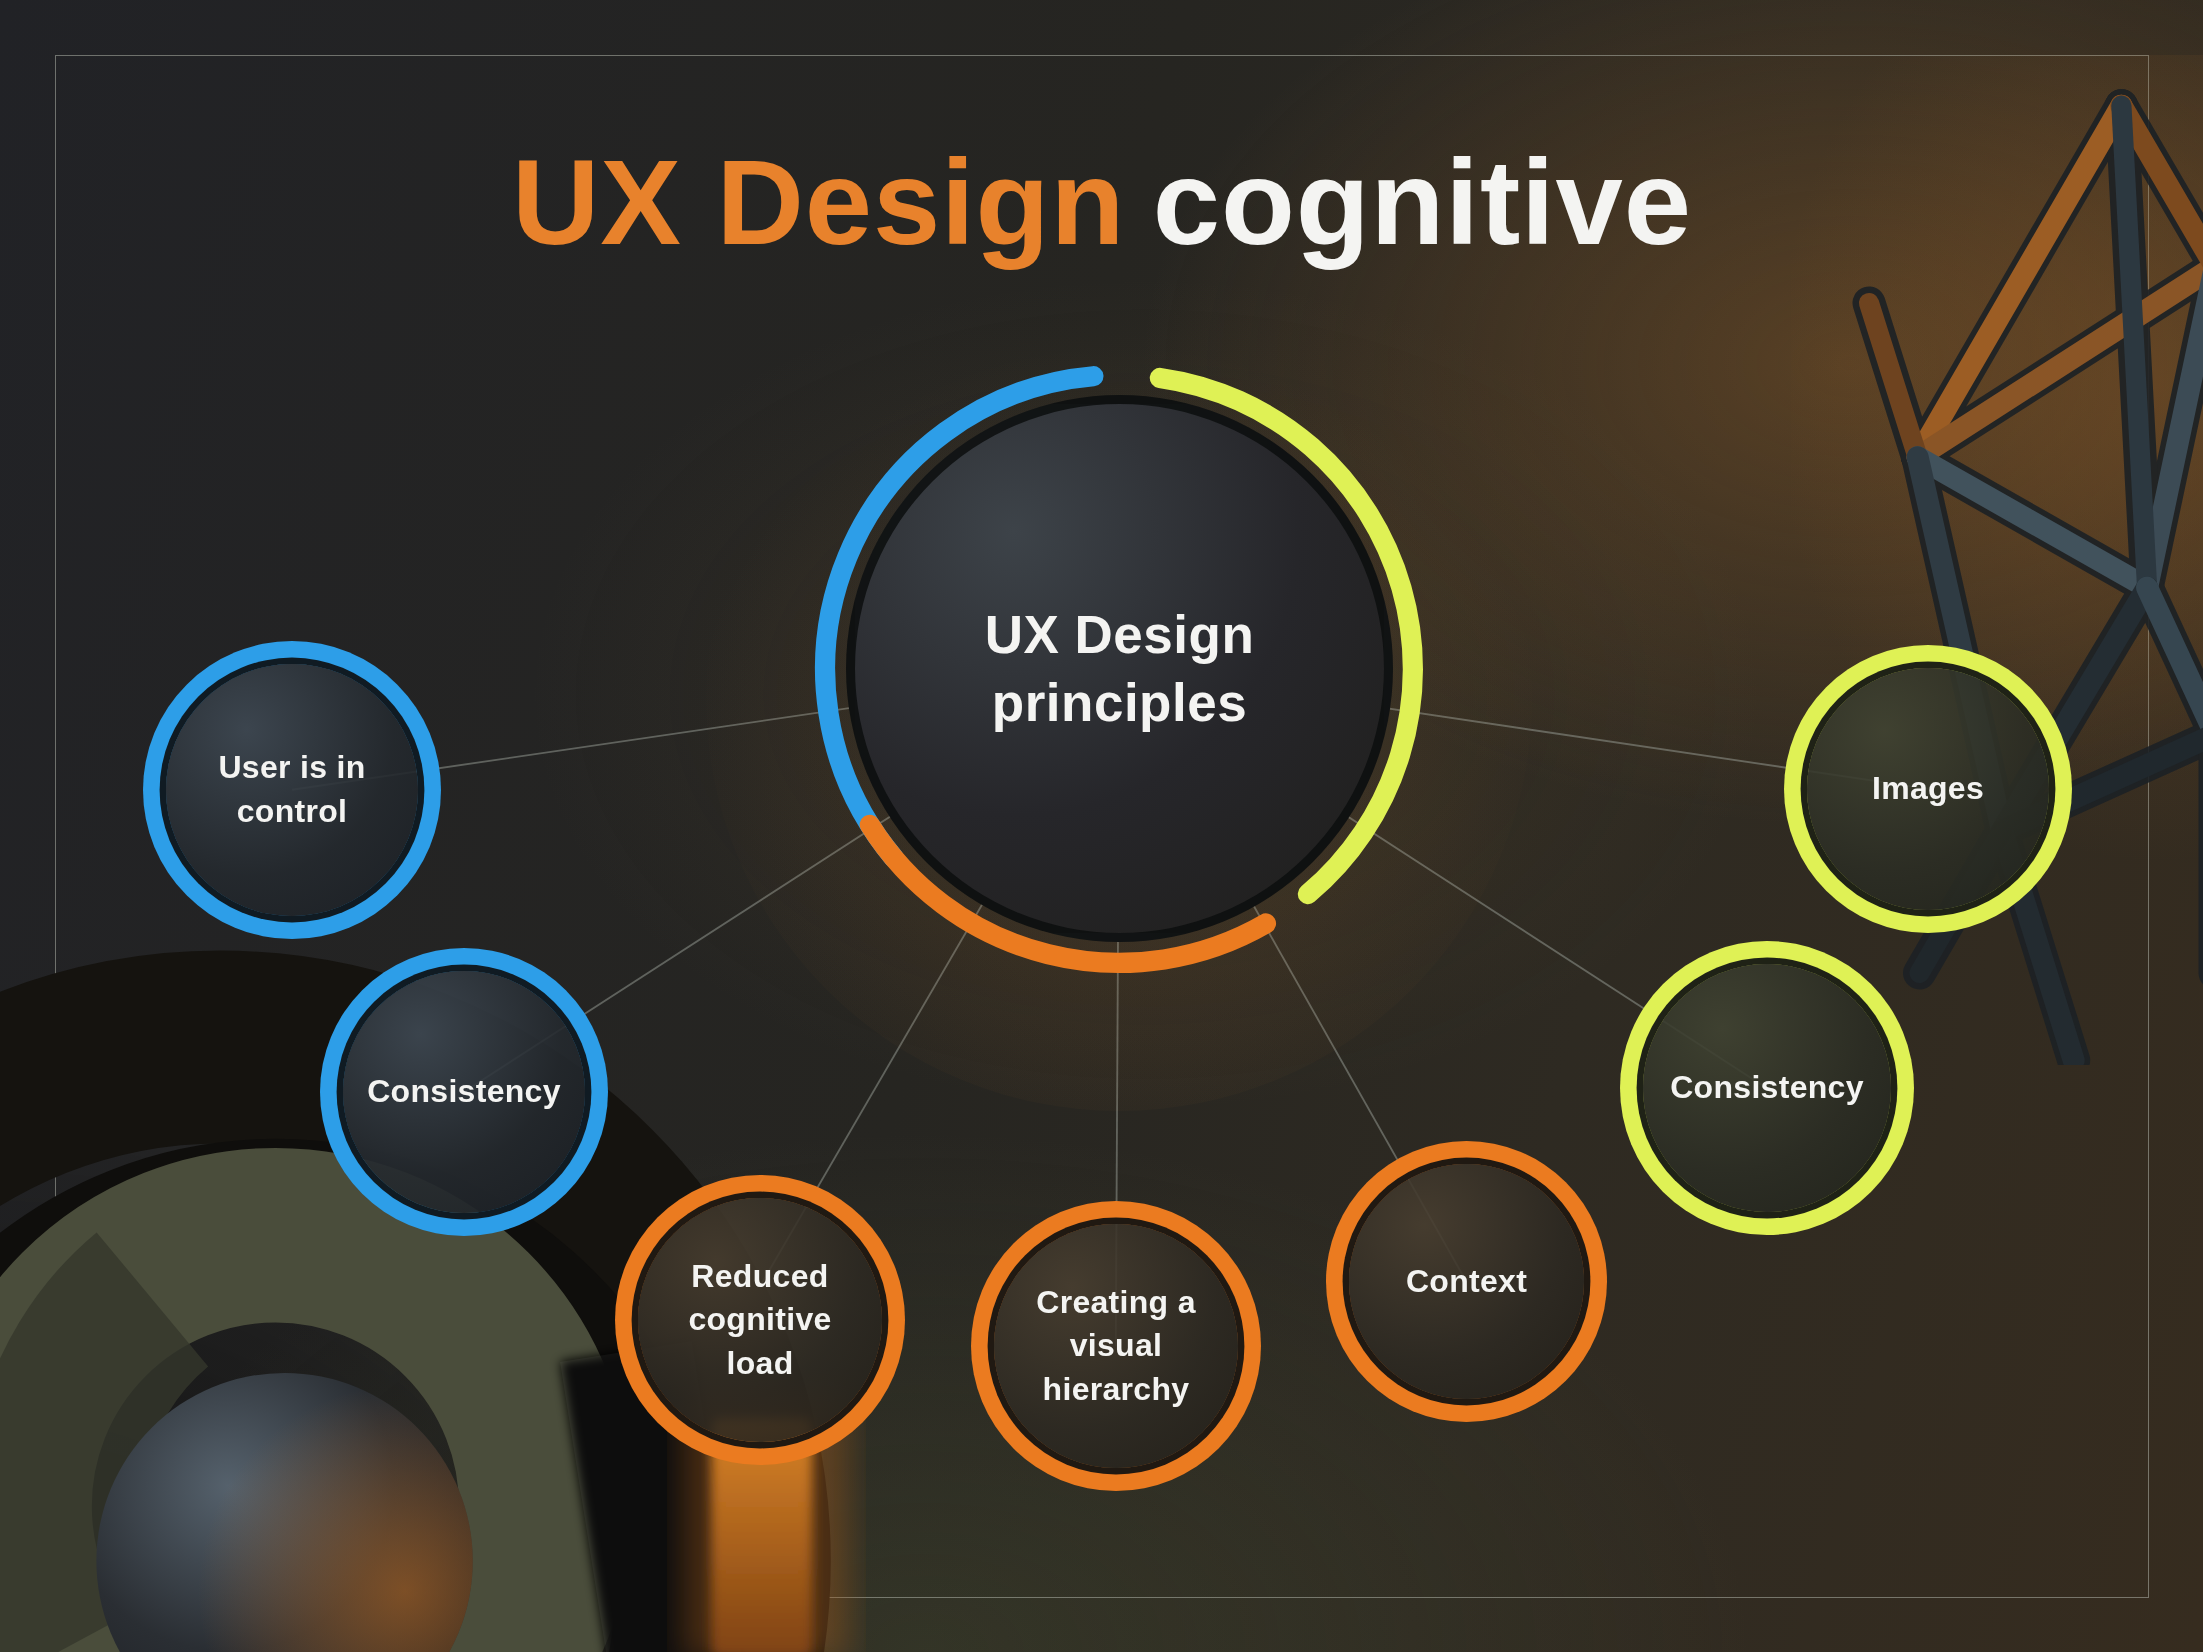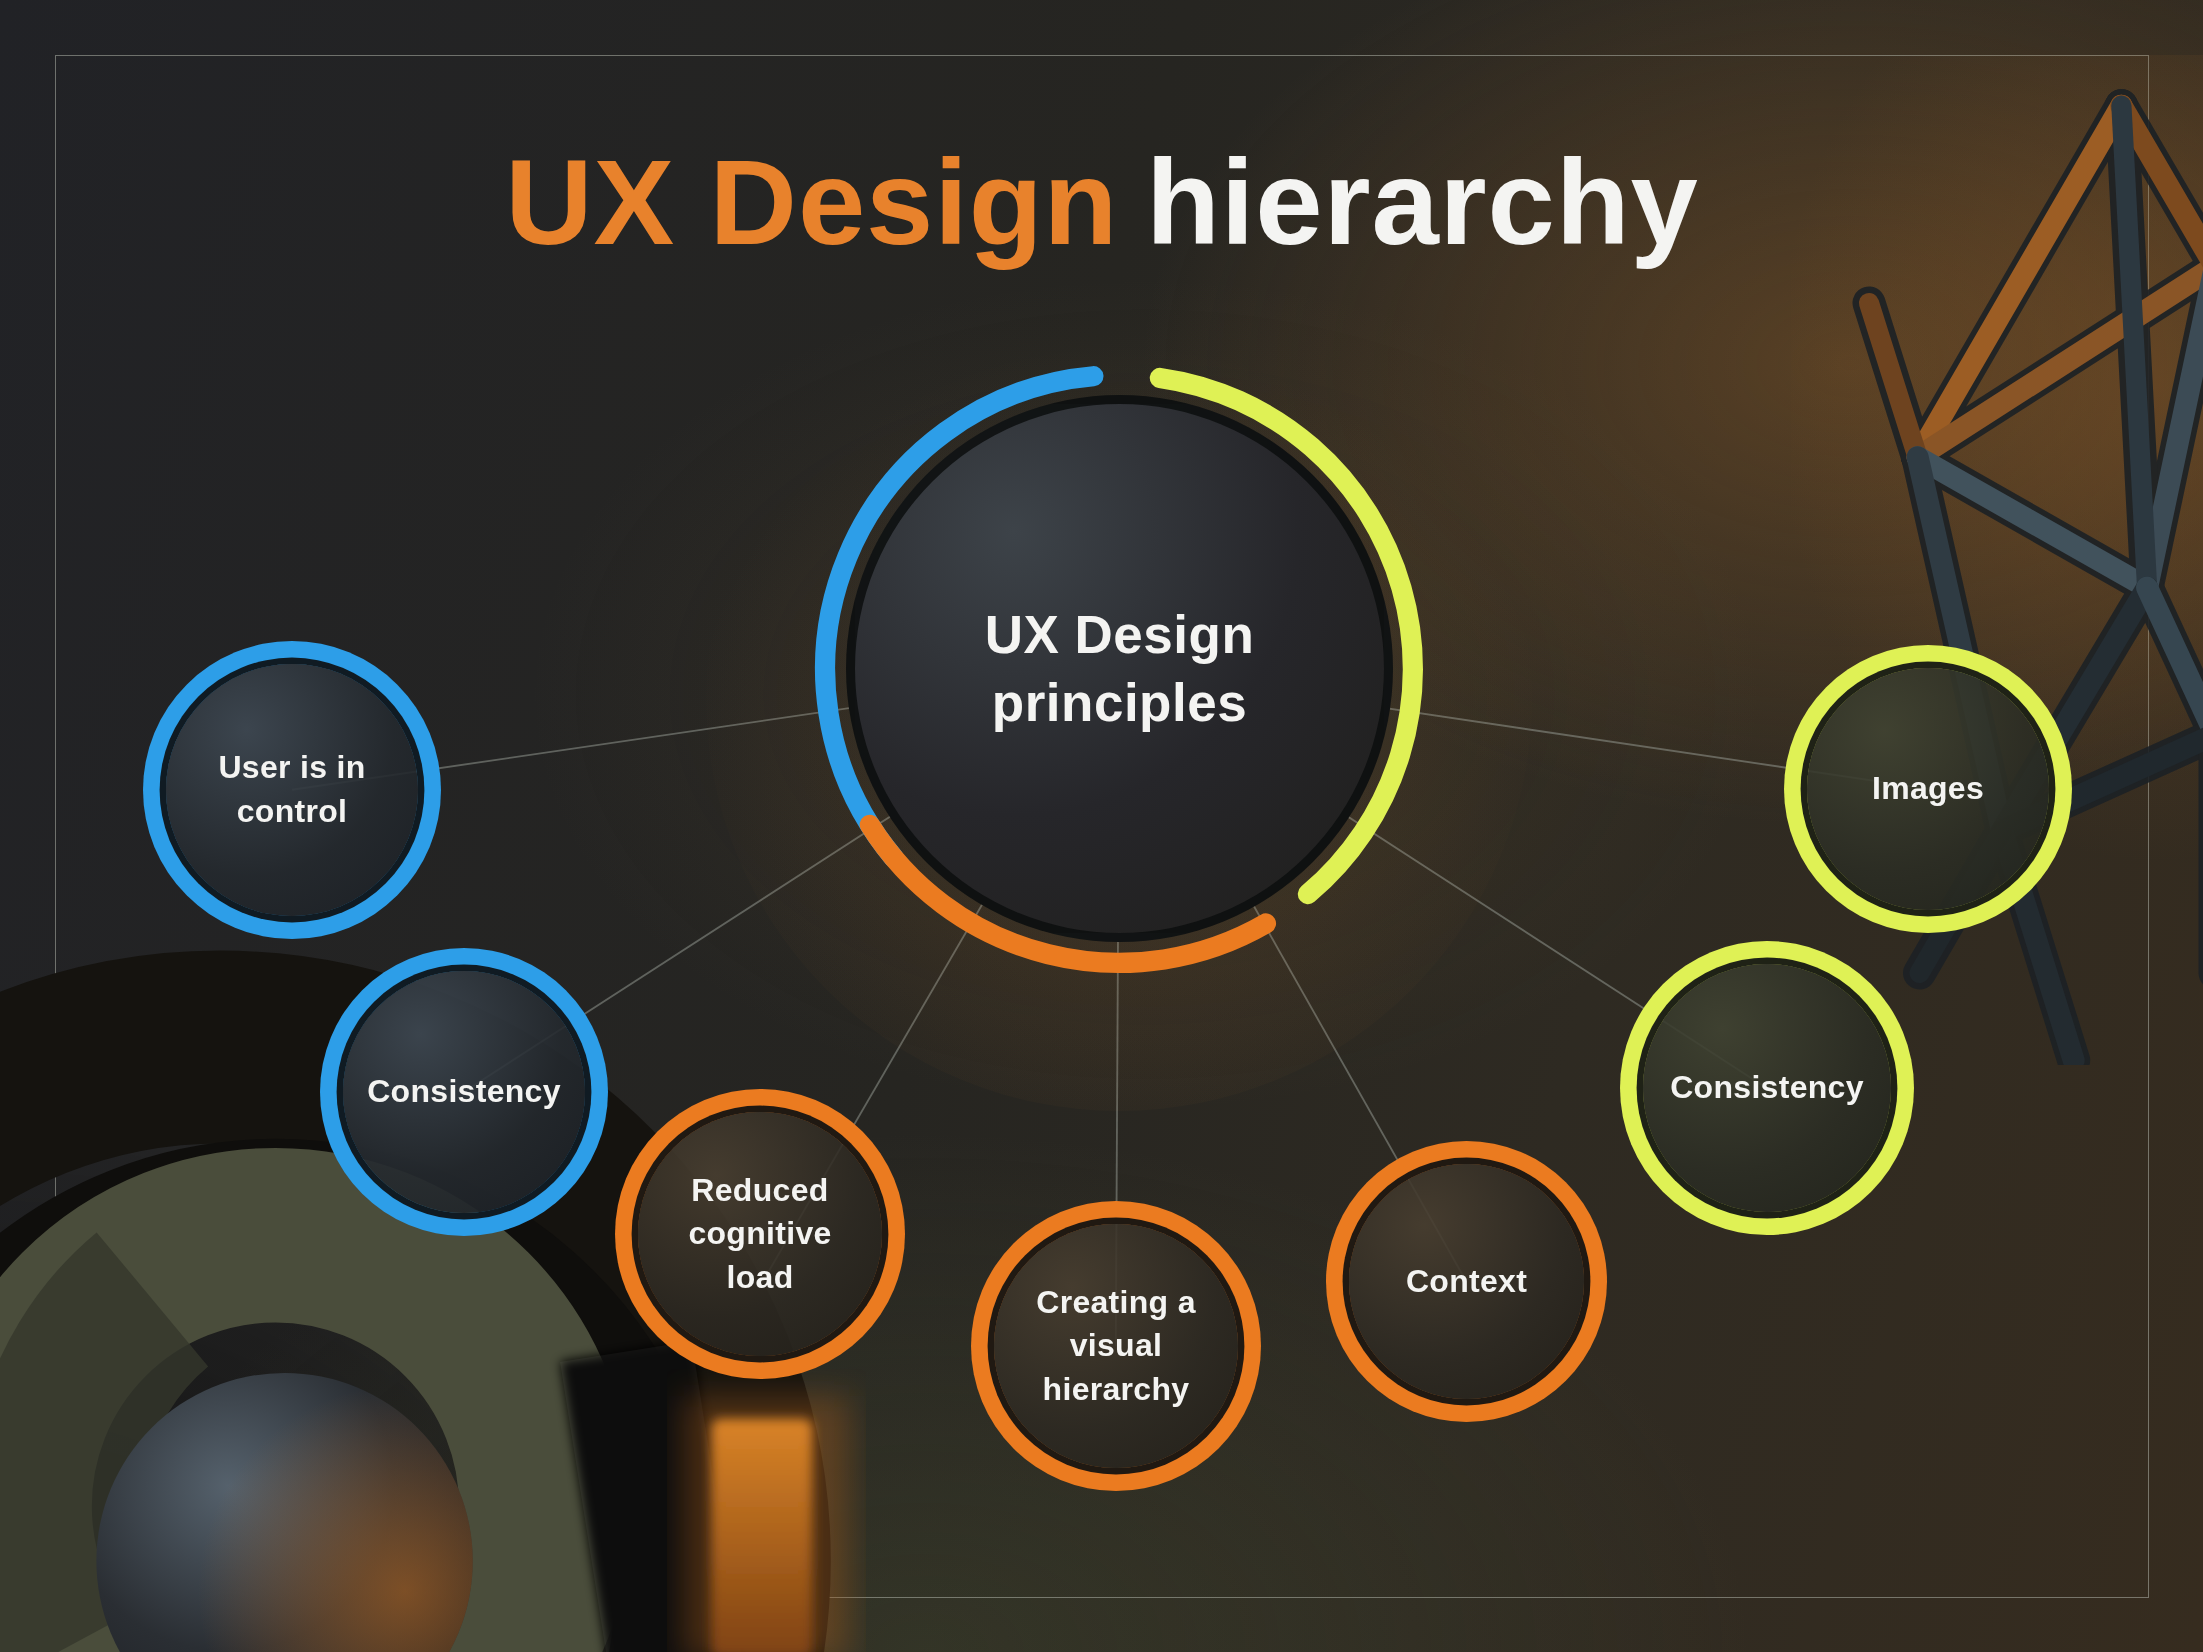--- a/index.html
+++ b/index.html
@@ -156,32 +156,32 @@
   <path class="arc-lime" d="M 44.5 -316.9 A 320 320 0 0 1 205.7 245.1"></path>
   <path class="arc-orange" d="M -271.4 169.6 A 320 320 0 0 0 160 277.1"></path>
 </svg>
 
 <div class="node ring-blue" style="left:166px;top:664px;width:252px;height:252px;">
   <div class="label">User is in control</div>
 </div>
 <div class="node ring-blue" style="left:343px;top:971px;width:242px;height:242px;">
   <div class="label">Consistency</div>
 </div>
-<div class="node ring-orange" style="left:638px;top:1112px;width:244px;height:244px;align-items:center;">
+<div class="node ring-orange" style="left:638px;top:1198px;width:244px;height:244px;align-items:center;">
   <div class="label">Reduced cognitive load</div>
 </div>
 <div class="node ring-orange" style="left:994px;top:1224px;width:244px;height:244px;align-items:center;">
   <div class="label">Creating a visual hierarchy</div>
 </div>
 <div class="node ring-orange" style="left:1349px;top:1164px;width:235px;height:235px;">
   <div class="label">Context</div>
 </div>
 <div class="node ring-lime" style="left:1643px;top:964px;width:248px;height:248px;">
   <div class="label">Consistency</div>
 </div>
 <div class="node ring-lime" style="left:1807px;top:668px;width:242px;height:242px;">
   <div class="label">Images</div>
 </div>
 
 <div class="title">
-  <span class="hl">UX Design</span><span class="rest">hierarchy</span>
+  <span class="hl">UX Design</span><span class="rest">cognitive</span>
 </div>
 
 
 </body></html>

